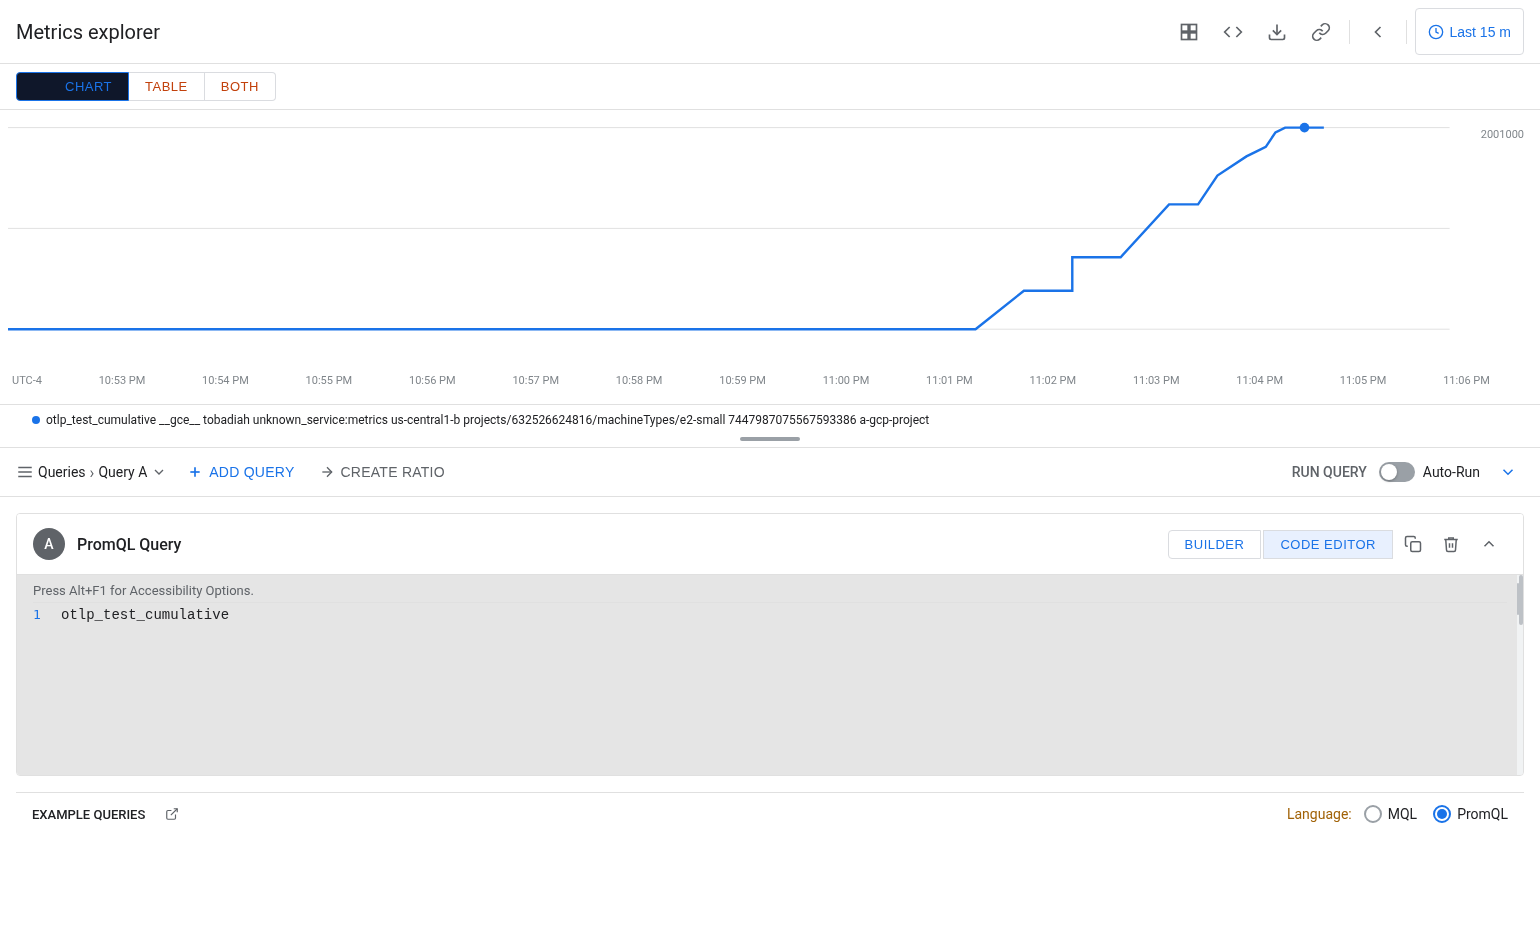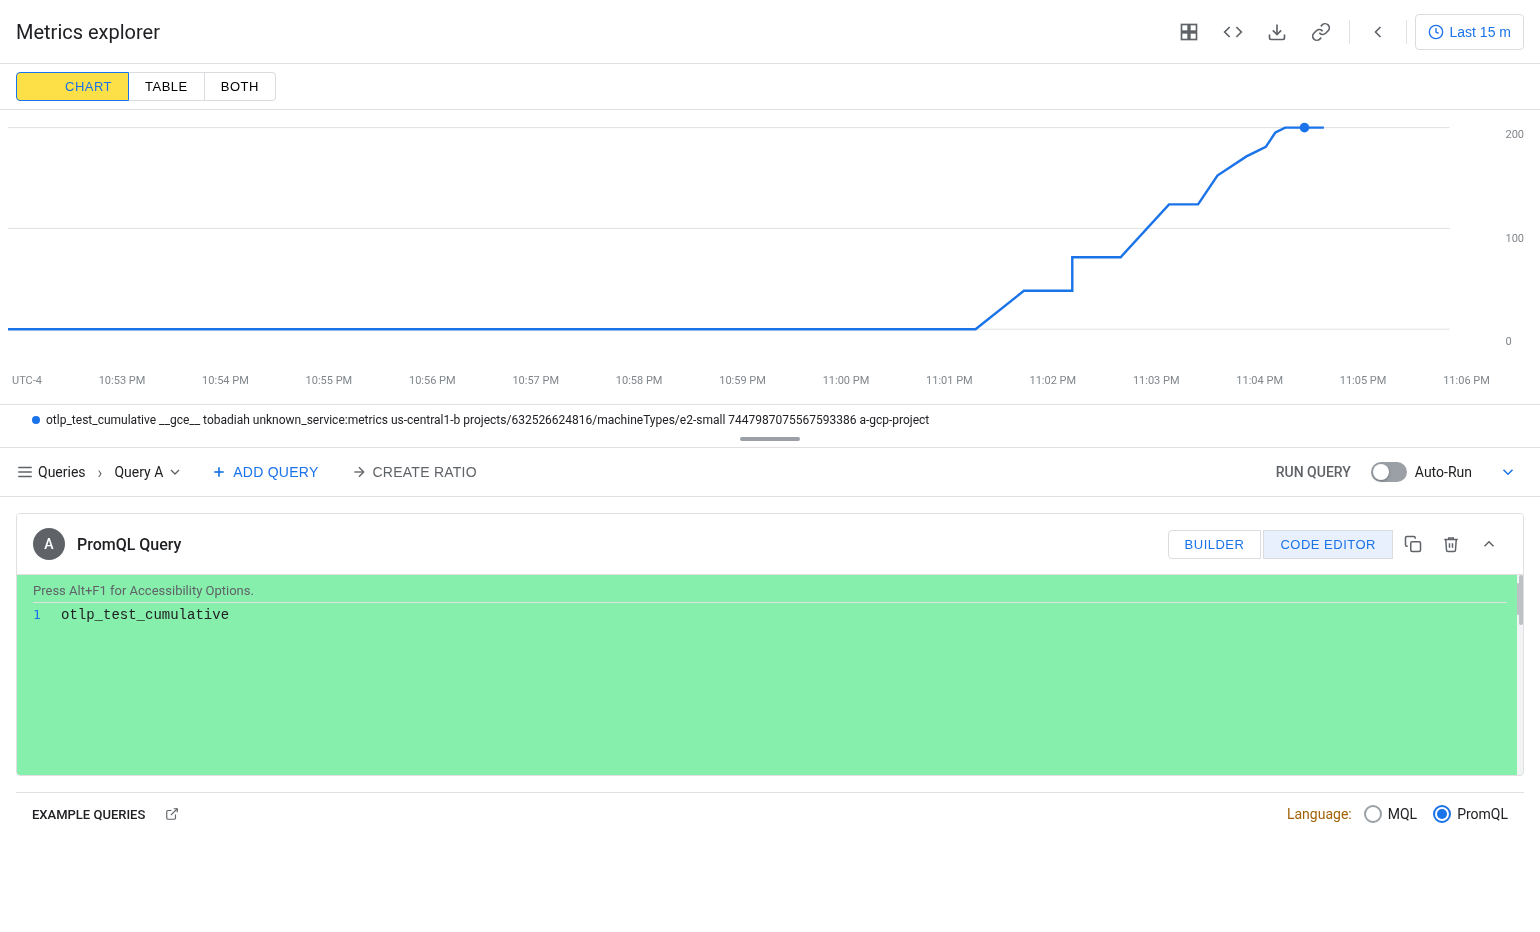--- a/index.html
+++ b/index.html
@@ -12,59 +12,59 @@
     }
     .header-title { font-size: 20px; font-weight: 400; color: #202124; }
     .header-actions { display: flex; align-items: center; gap: 4px; }
     .header-btn {
       width: 40px; height: 40px; border: none; background: transparent; cursor: pointer;
       display: flex; align-items: center; justify-content: center; border-radius: 50%;
       color: #5f6368; font-size: 18px;
     }
     .header-divider { width: 1px; height: 24px; background: #e0e0e0; margin: 0 4px; }
     .time-btn {
-      display: flex; align-items: center; gap: 6px; padding: 0 12px; height: 36px;
+      display: flex; align-items: center; gap: 6px; padding: 0 12px; height: 47px;
       border: 1px solid #dadce0; border-radius: 4px; background: #fff; cursor: pointer;
       color: #1a73e8; font-size: 14px; white-space: nowrap;
     }
 
     
     .view-tabs {
       display: flex; align-items: center; padding: 8px 16px; border-bottom: 1px solid #e0e0e0;
       gap: 0;
     }
     .view-tab {
       padding: 6px 16px; font-size: 13px; font-weight: 500; cursor: pointer;
-      border: 1px solid #dadce0; color: #000000; background: #fff;
+      border: 1px solid #dadce0; color: #c2410c; background: #fff;
       text-transform: uppercase; letter-spacing: 0.5px;
     }
     .view-tab:first-child { border-radius: 4px 0 0 4px; }
     .view-tab:last-child { border-radius: 0 4px 4px 0; }
-    .view-tab.active { background: #fde047; border-color: #1a73e8; color: #1a73e8; padding-left: 48px; }
+    .view-tab.active { background: #0f172a; border-color: #1a73e8; color: #1a73e8; padding-left: 48px; }
     .view-tab:not(:first-child) { border-left: none; }
 
     
     .chart-container {
       position: relative; height: 295px; padding: 8px 0 0 0;
       border-bottom: 1px solid #e0e0e0; overflow: hidden;
     }
     .chart-legend {
       padding: 4px 16px 6px 16px; font-size: 12px; color: #202124;
       display: flex; align-items: center; gap: 6px;
     }
     .legend-dot { width: 8px; height: 8px; border-radius: 50%; background: #1a73e8; flex-shrink: 0; }
 
     
     .scroll-bar { display: flex; justify-content: center; padding: 4px 0; }
     .scroll-thumb { width: 60px; height: 4px; background: #9aa0a6; border-radius: 2px; }
 
     
     .query-toolbar {
       display: flex; align-items: center; padding: 8px 16px; border-bottom: 1px solid #e0e0e0;
-      gap: 8px;
+      gap: 0;
     }
     .queries-label { display: flex; align-items: center; gap: 4px; color: #202124; font-size: 14px; cursor: pointer; }
     .query-selector { display: flex; align-items: center; gap: 4px; cursor: pointer; font-size: 14px; margin-right: 8px; }
     .add-query-btn {
       display: flex; align-items: center; gap: 6px; padding: 6px 12px;
       border: none; background: transparent; cursor: pointer; color: #1a73e8;
       font-size: 14px; font-weight: 500; letter-spacing: 0.25px;
     }
     .create-ratio-btn {
       display: flex; align-items: center; gap: 6px; padding: 6px 12px;
@@ -106,21 +106,21 @@
     .editor-tab:first-child { border-radius: 4px 0 0 4px; margin-left: 42px; }
     .editor-tab.active { background: #e8f0fe; }
     .editor-tab:last-child { border-radius: 0 4px 4px 0; border-left: none; }
     .icon-btn {
       width: 36px; height: 36px; border: none; background: transparent; cursor: pointer;
       display: flex; align-items: center; justify-content: center; color: #5f6368; font-size: 18px;
       border-radius: 4px;
     }
 
     
-    .code-editor-area { padding: 8px 16px; background: #86efac; min-height: 180px; }
+    .code-editor-area { padding: 8px 16px; background: #e5e5e5; min-height: 180px; }
     .accessibility-hint { font-size: 13px; color: #5f6368; margin-bottom: 4px; }
     .code-line { display: flex; align-items: flex-start; gap: 16px; }
     .line-number { font-size: 13px; color: #1a73e8; min-width: 12px; font-family: monospace; }
     .code-content { font-family: 'Courier New', monospace; font-size: 14px; color: #202124; }
 
     
     .bottom-bar {
       display: flex; align-items: center; padding: 12px 16px; border-top: 1px solid #e0e0e0;
       background: #fff;
     }
@@ -191,21 +191,21 @@
 
 <div class="view-tabs">
   <button class="view-tab active">CHART</button>
   <button class="view-tab">TABLE</button>
   <button class="view-tab">BOTH</button>
 </div>
 
 <div class="chart-container">
   <div style="position:relative; width:100%; height:260px;">
 
-    <div style="position:absolute; right:16px; top:10px; font-size:11px; color:#80868b; display:flex; flex-direction:column; gap:0; height:220px; justify-content:space-between;">
+    <div style="position:absolute; right:16px; top:10px; font-size:11px; color:#80868b; display:flex; flex-direction:row; gap:0; height:220px; justify-content:space-between;">
       <span>200</span>
       <span>100</span>
       <span>0</span>
     </div>
 
     <svg viewBox="0 0 1540 250" preserveAspectRatio="none" style="width:calc(100% - 50px); height:240px; margin-left:8px; display:block;">
 
       <line x1="0" y1="10" x2="1490" y2="10" stroke="#e0e0e0" stroke-width="1"></line>
       <line x1="0" y1="115" x2="1490" y2="115" stroke="#e0e0e0" stroke-width="1"></line>
       <line x1="0" y1="220" x2="1490" y2="220" stroke="#e0e0e0" stroke-width="1"></line>

